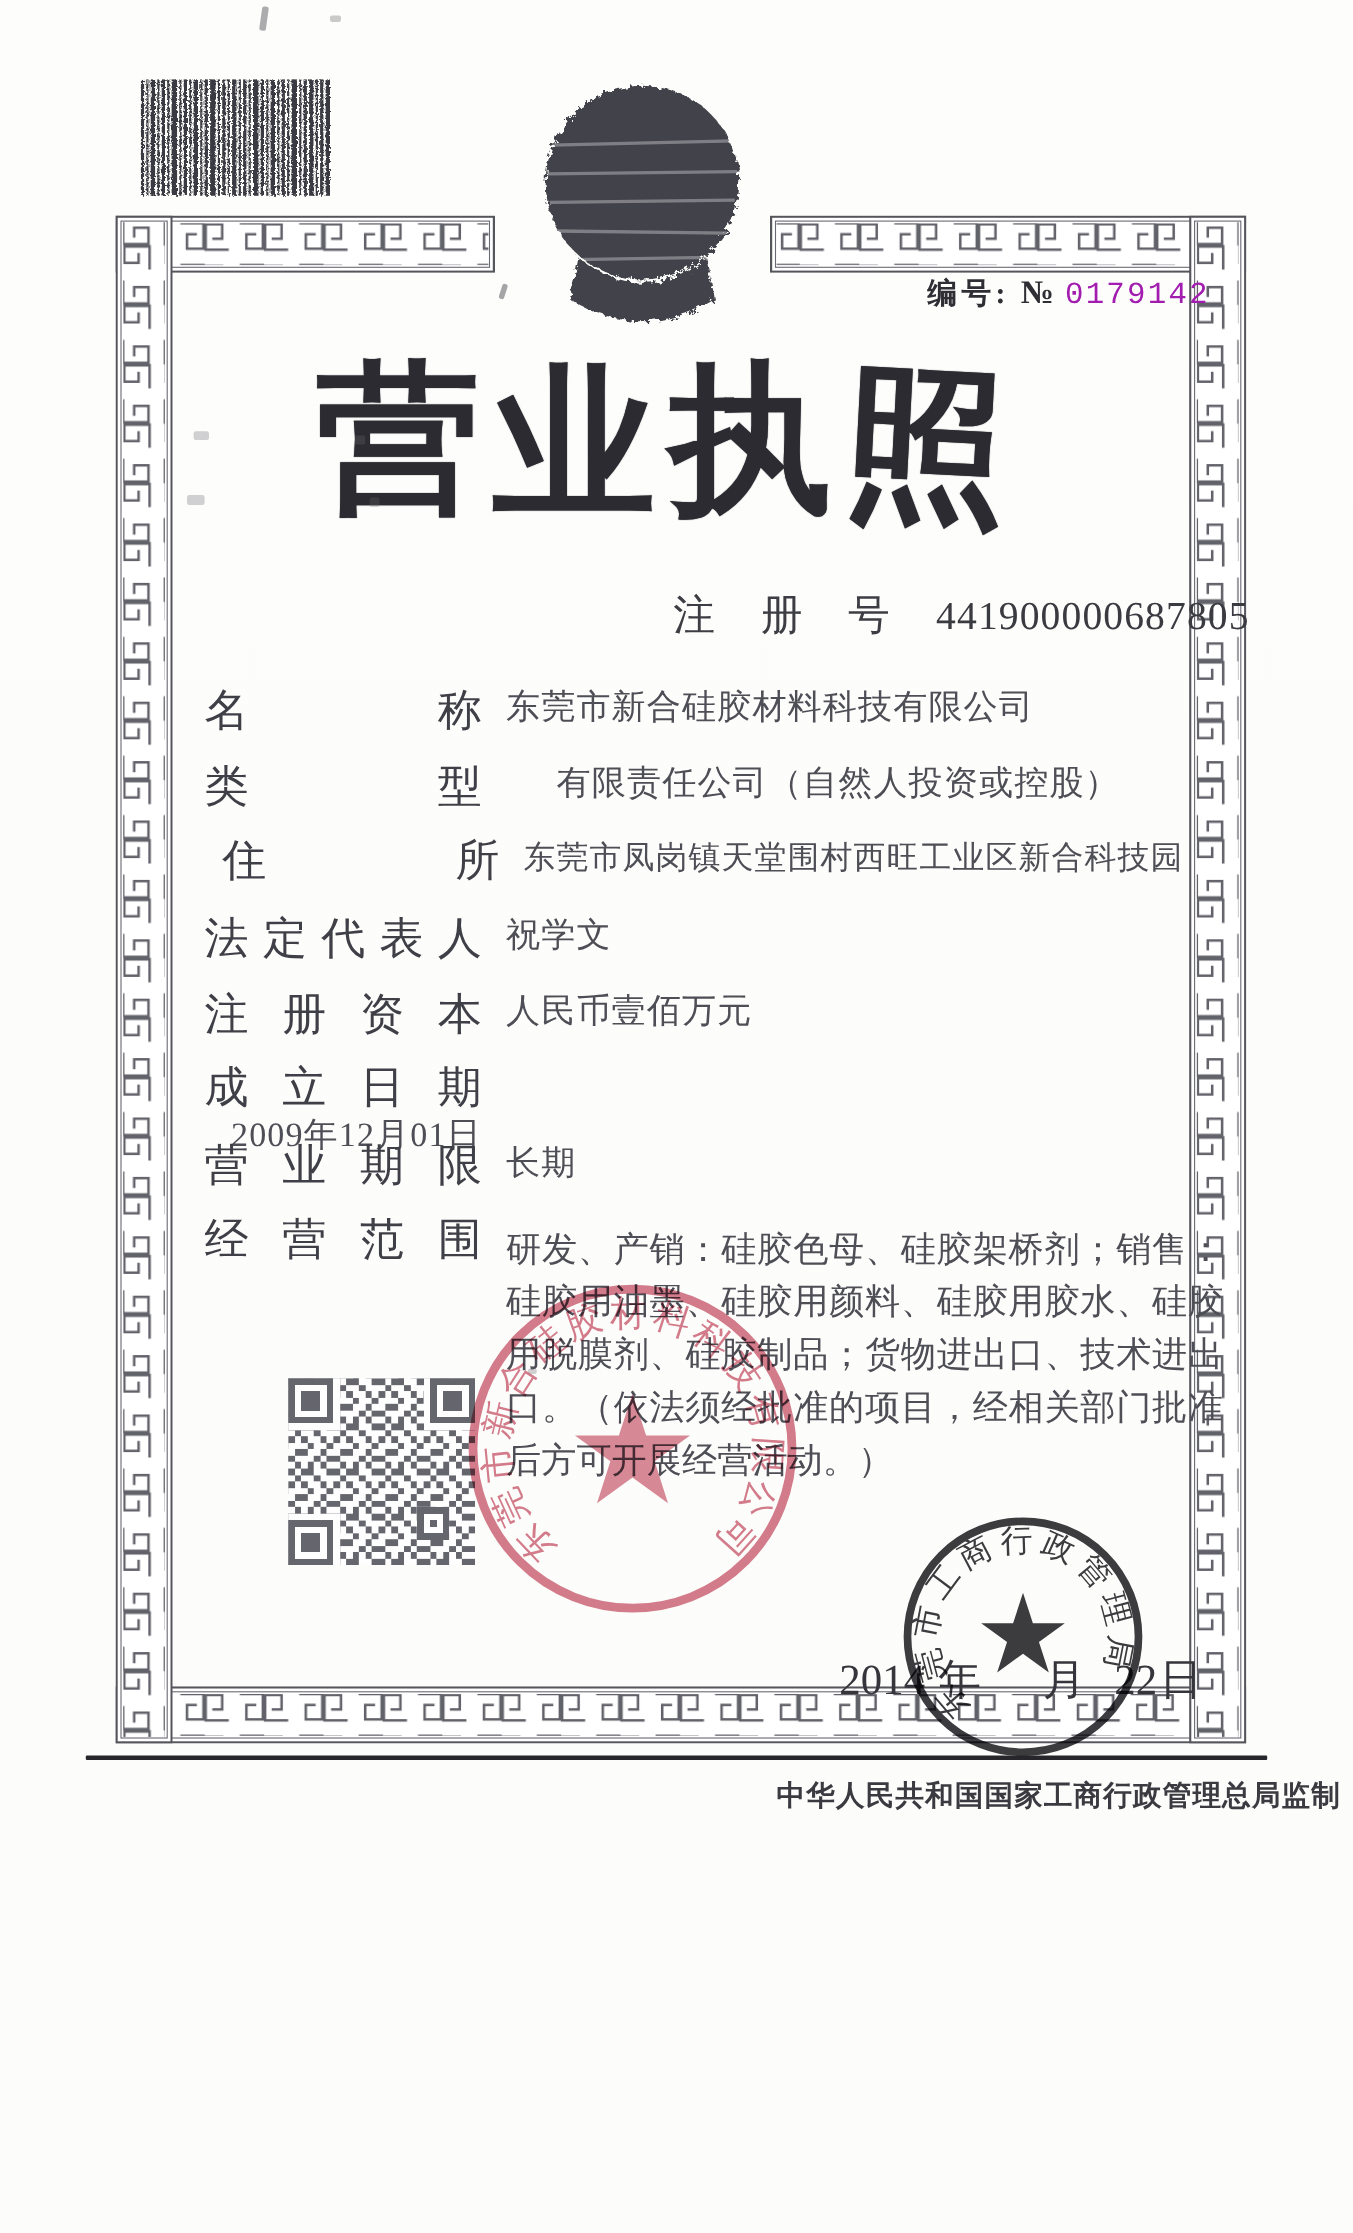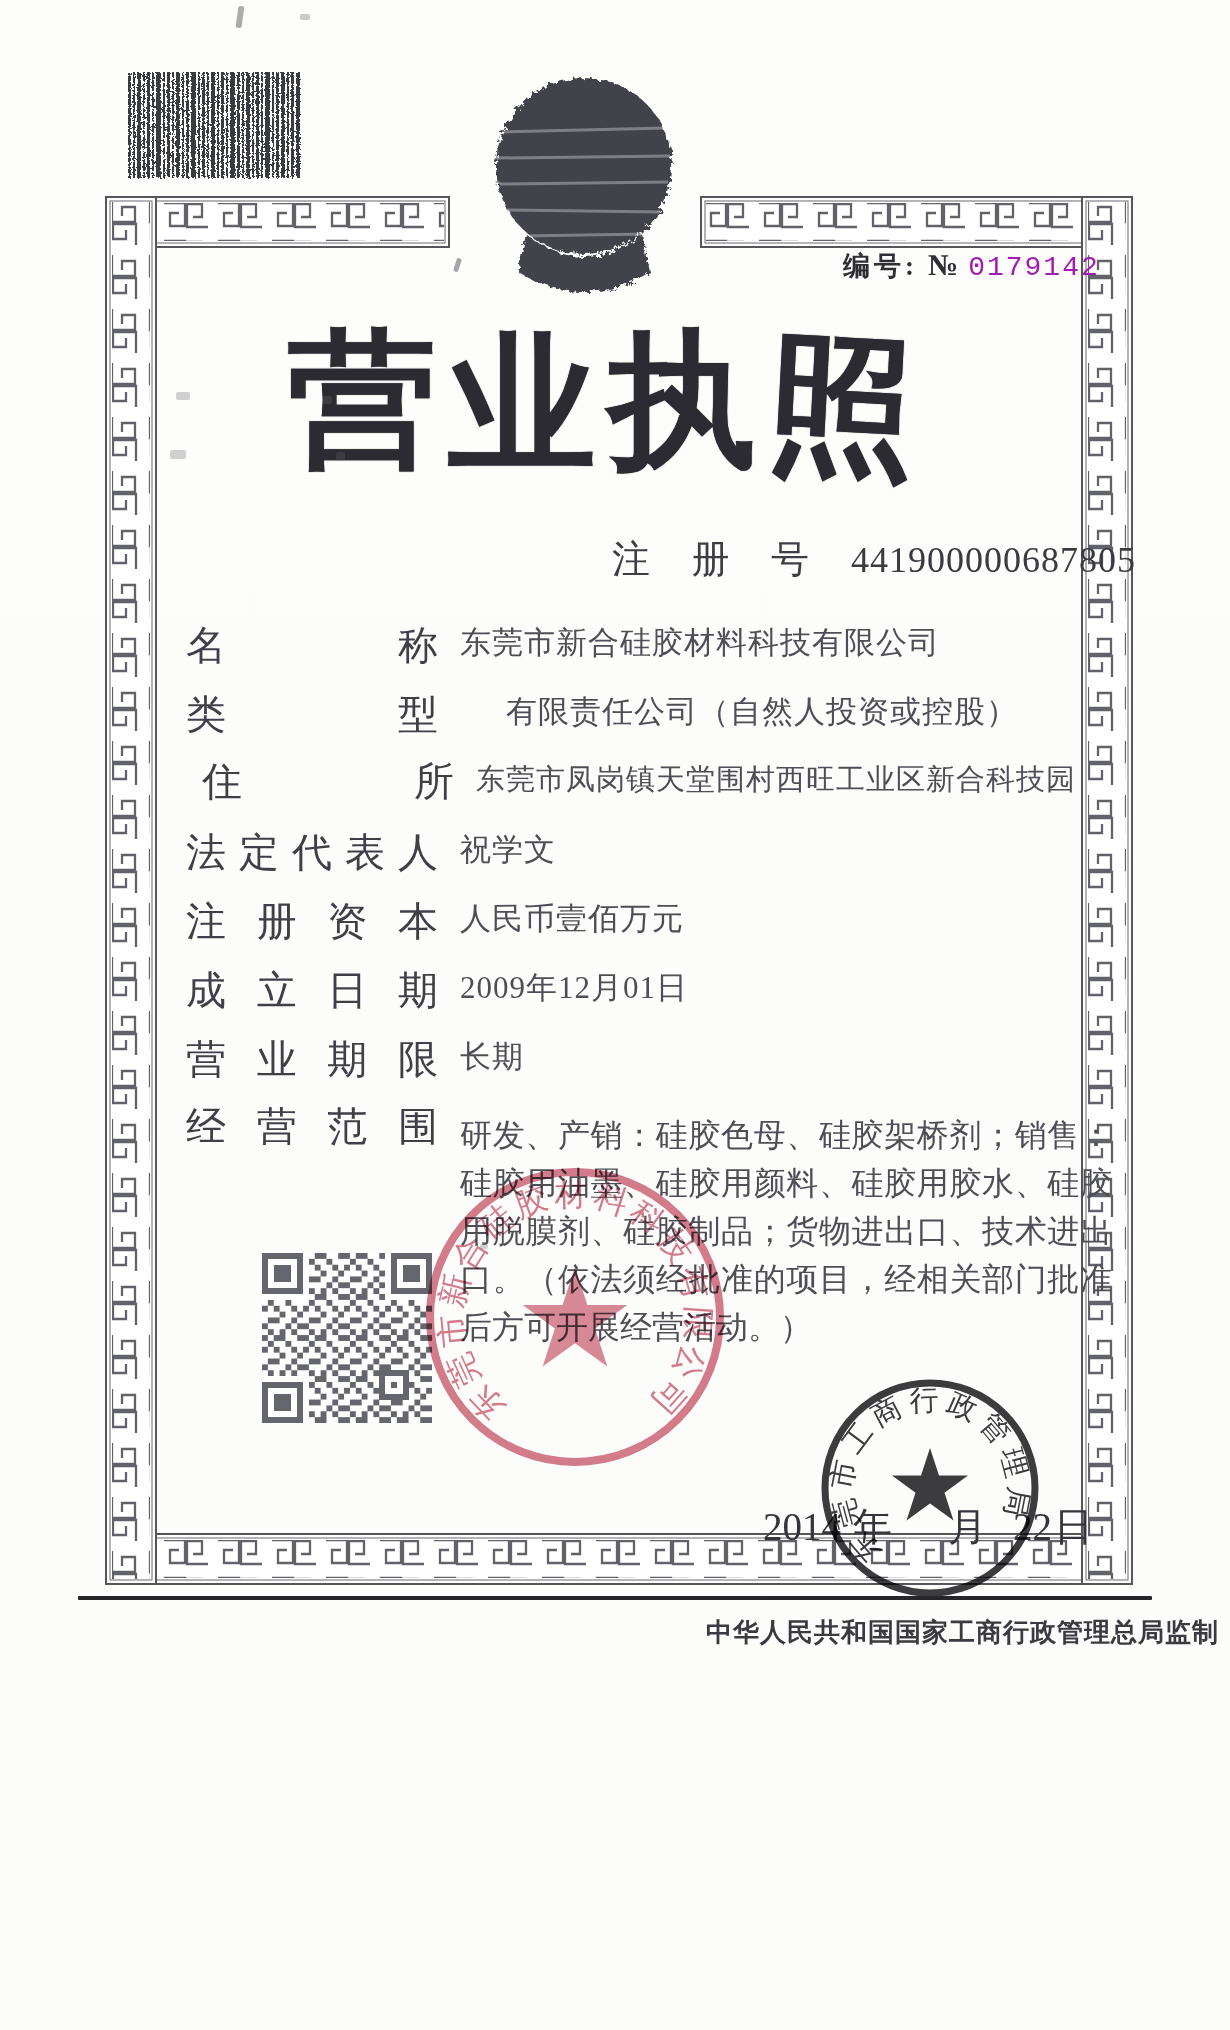--- a/index.html
+++ b/index.html
@@ -206,21 +206,21 @@
     <span class="val" style="font-size:29px;">东莞市凤岗镇天堂围村西旺工业区新合科技园</span>
   </div>
   <div class="row" style="top:829px;">
     <span class="lab">法定代表人</span>
     <span class="val">祝学文</span>
   </div>
   <div class="row" style="top:898px;">
     <span class="lab">注册资本</span>
     <span class="val">人民币壹佰万元</span>
   </div>
-  <div class="row" style="top:967px;">
+  <div class="row" style="top:967px;flex-direction:column;">
     <span class="lab">成立日期</span>
     <span class="val">2009年12月01日</span>
   </div>
   <div class="row" style="top:1036px;">
     <span class="lab">营业期限</span>
     <span class="val">长期</span>
   </div>
   <div class="row scope" style="top:1105px;">
     <span class="lab">经营范围</span>
     <span class="val">研发、产销：硅胶色母、硅胶架桥剂；销售：硅胶用油墨、硅胶用颜料、硅胶用胶水、硅胶用脱膜剂、硅胶制品；货物进出口、技术进出口。（依法须经批准的项目，经相关部门批准后方可开展经营活动。）</span>

